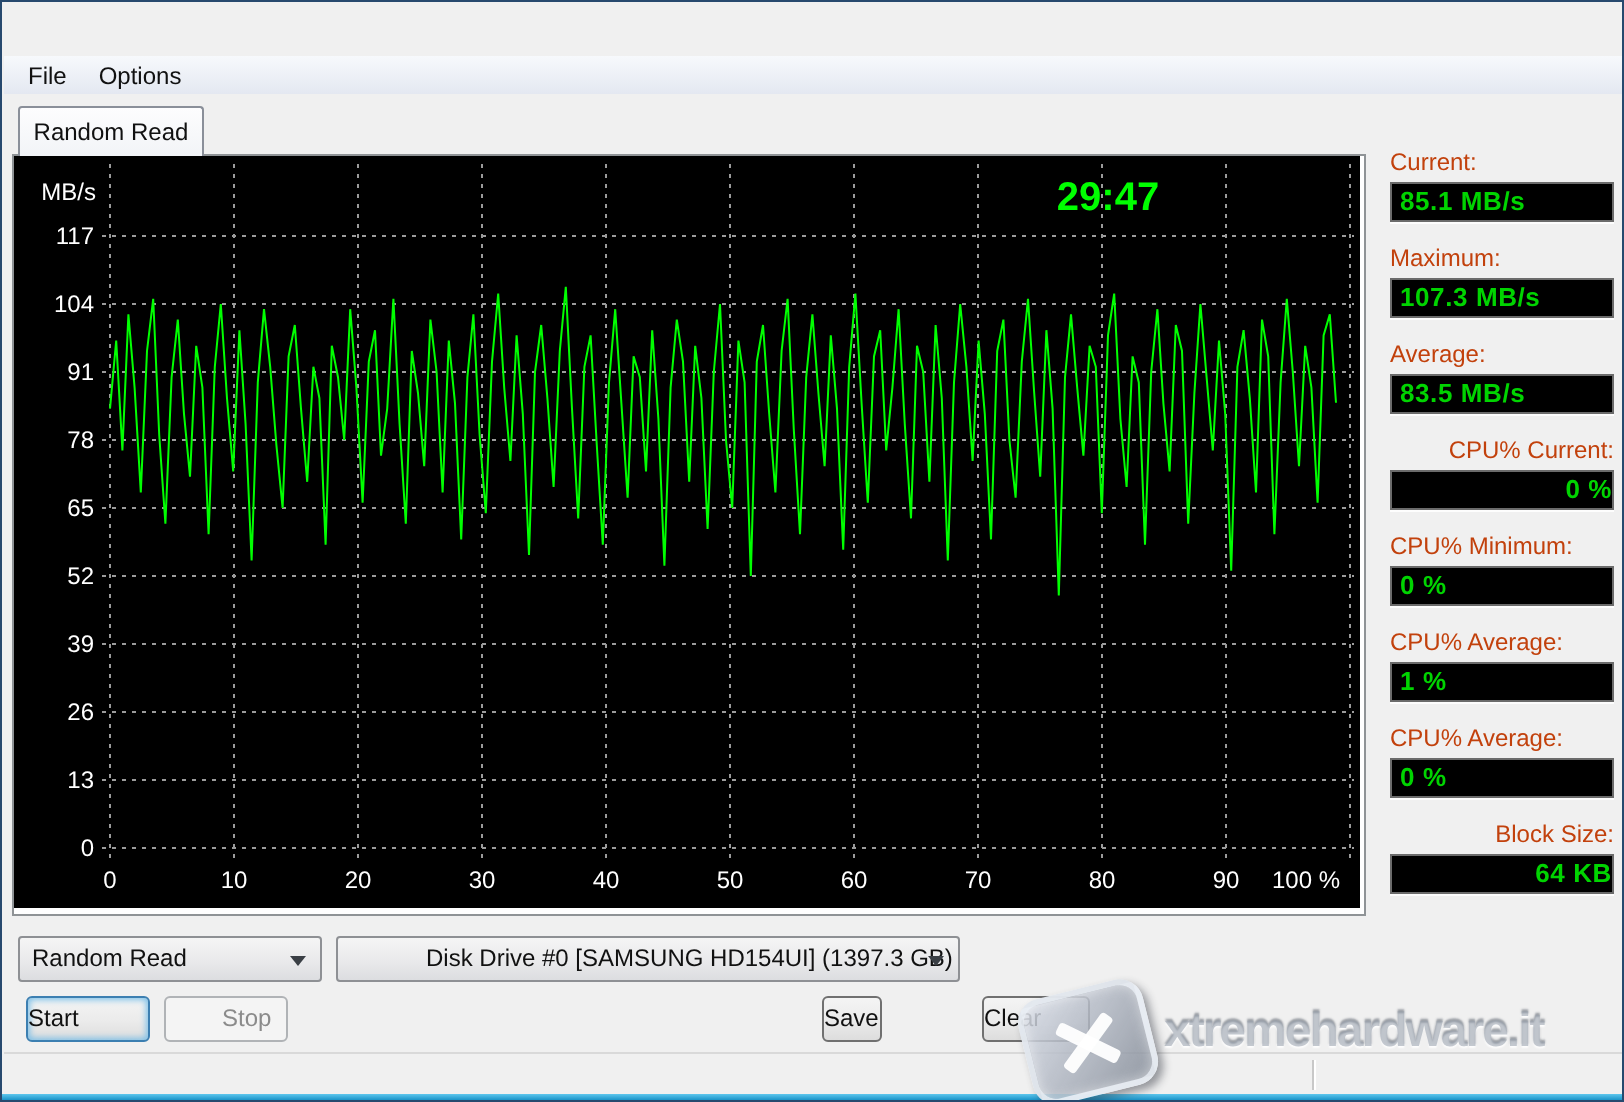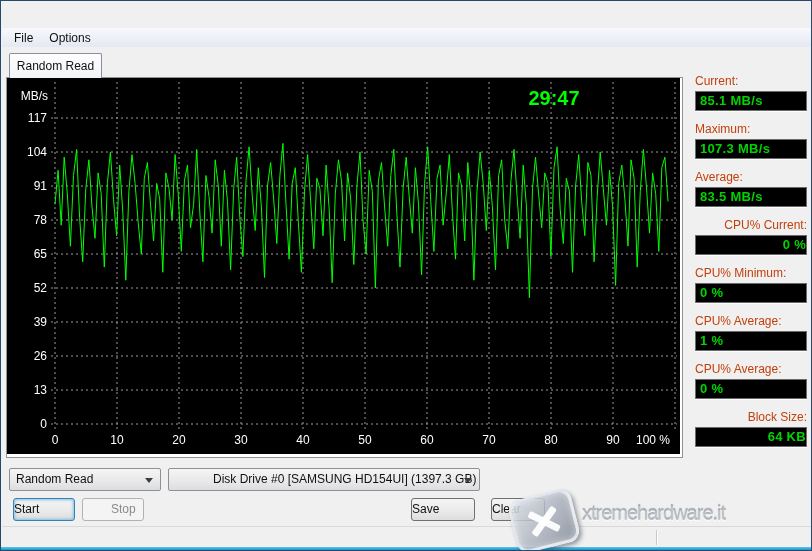--- a/index.html
+++ b/index.html
@@ -83,21 +83,21 @@
   .combo.test-type { left:8px; width:152px; }
   .combo.drive { left:167px; width:312px;padding-left:44px; }
   .btn {
     position:absolute; top:497px; height:23px; border-radius:3px; font-size:12px;
     border:1px solid #707070; color:#111;
     background:linear-gradient(180deg,#f4f4f4,#ebebeb 55%,#dddddd);
     line-height:21px; cursor:pointer;
   }
   .btn.start { left:12px;  width:62px; border-color:#3c7fb1; box-shadow:inset 0 0 3px 1px #7fc1e8; }
   .btn.stop  { left:81px;  width:62px; color:#8b8b8b; border-color:#b0b3b6; background:#f4f4f4;padding-left:28px; }
-  .btn.save  { left:410px; width:64px; }
+  .btn.save  { left:410px; width:30px; }
   .btn.clear { left:490px; width:54px; }
   
   .statusbar {
     position:absolute; left:1px; bottom:3px; width:809px; height:21px;
     background:#f0f0f0; border-top:1px solid #d9d9d9;
   }
   .statusbar .sep { position:absolute; left:654px; top:3px; width:1px; height:15px; background:#c8c8c8; box-shadow:1px 0 0 #fff; }
   .bottom-edge { position:absolute; left:0; bottom:0; width:100%; height:3px; background:linear-gradient(180deg,#5ec7ee,#1a93c8); }
   
   .watermark { position:absolute; left:505px; top:487px; width:305px; height:62px; z-index:6; pointer-events:none; }
@@ -105,21 +105,21 @@
     position:absolute; left:6px; top:6px; width:64px; height:54px; border-radius:12px;
     transform:rotate(-14deg);
     background:linear-gradient(135deg,rgba(215,220,230,.85),rgba(125,133,146,.8));
     border:3px solid rgba(235,240,246,.85);
     box-shadow:2px 3px 4px rgba(40,45,55,.45), inset 0 0 6px rgba(255,255,255,.5);
   }
   .wm-x, .wm-x::after { position:absolute; background:rgba(255,255,255,.95); border-radius:2px; }
   .wm-x { left:50%; top:50%; width:34px; height:7px; margin:-3px 0 0 -17px; transform:rotate(40deg); }
   .wm-x::after { content:""; left:0; top:0; width:34px; height:7px; transform:rotate(-80deg); }
   .wm-text {
-    position:absolute; left:76px; top:14px; font-size:20px; font-weight:normal; letter-spacing:-1px;
+    position:absolute; left:76px; top:14px; font-size:24px; font-weight:bold; letter-spacing:-1px;
     color:rgba(148,156,170,.55);
     text-shadow:0 1px 1px rgba(255,255,255,.9), 0 -1px 1px rgba(90,96,108,.55);
     white-space:nowrap;
   }
 </style>
 </head>
 <body>
 
 <div class="window">
 

